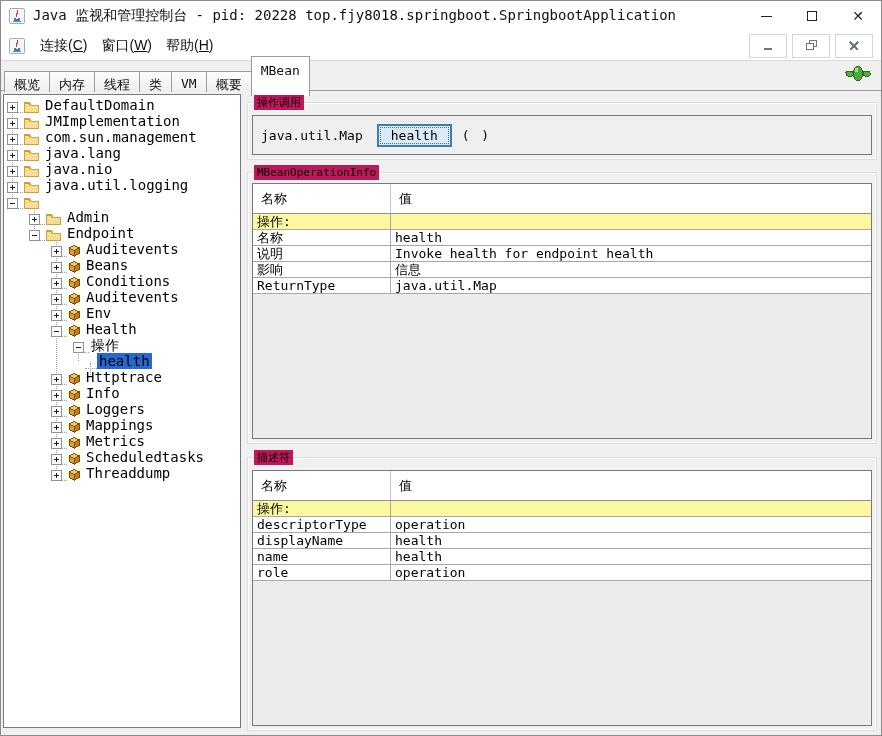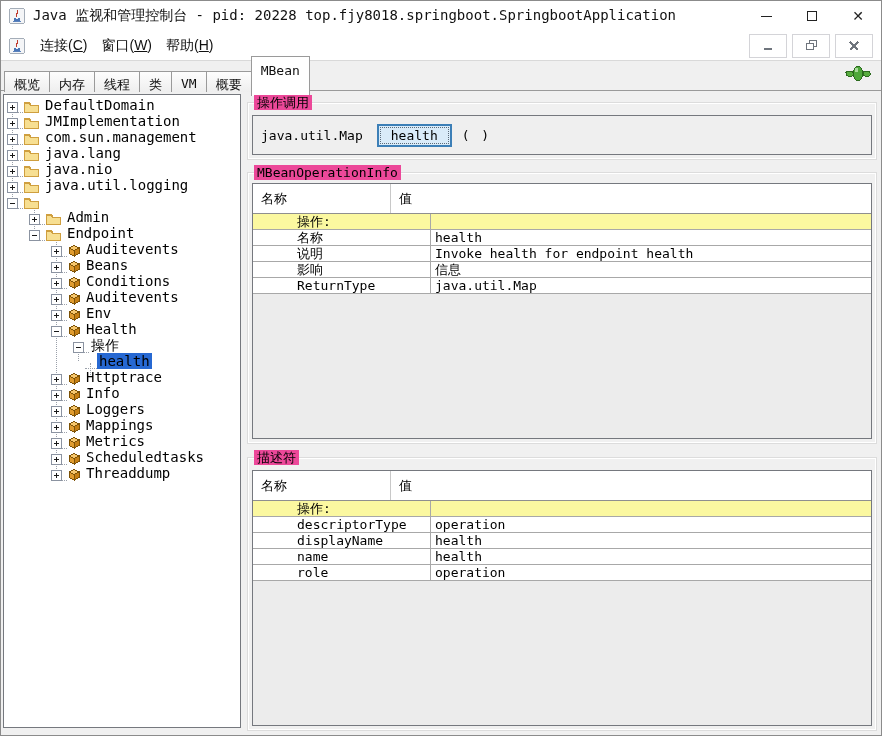--- a/index.html
+++ b/index.html
@@ -60,22 +60,22 @@
   .stub.long{ width:12px; }
   .tree-icon{ flex:none; margin-right:4px; display:flex; }
   .tree-label{ padding:0 2px; }
   .tree-row.selected .tree-label{ background:#2668d2; color:#000; }
   .guide{ position:absolute; width:1px; border-left:1px dotted #9aa0aa; z-index:1; }
 
   
   .rightpanel{ flex:1 1 auto; margin:0 4px 0 6px; display:flex; flex-direction:column; }
   .groupbox{ position:relative; border:1px solid #dcdcdc; box-shadow:inset 0 0 0 1px #ffffff; padding:0 4px; }
   .grouptitle{
-    position:absolute; top:-8px; left:6px; background:#ec4899; padding:0 3px;
-    font-size:13px; color:#000; font-family:"DejaVu Sans Mono", monospace; line-height:15px; z-index:3;
+    position:absolute; top:-8px; left:6px; background:#be185d; padding:0 3px;
+    font-size:11px; color:#000; font-family:"DejaVu Sans Mono", monospace; line-height:15px; z-index:3;
   }
   .gb-op{ height:58px; margin-top:10px; }
   .gb-info{ height:272px; margin-top:12px; }
   .gb-desc{ height:274px; margin-top:13px; }
 
   .opbox{
     position:absolute; left:4px; right:4px; top:12px; height:40px;
     border:1px solid #75787e; background:#efefef;
     display:flex; align-items:center; font-size:13px;
   }
@@ -90,21 +90,21 @@
   .tablebox{
     position:absolute; left:4px; right:4px; bottom:4px; top:10px;
     border:1px solid #75787e; background:#14b8a6; overflow:hidden;
     display:flex; flex-direction:column;
   }
   .gb-desc .tablebox{ top:12px; }
   .thead{ display:flex; height:30px; background:#ffffff; border-bottom:1px solid #8f8f8f; flex:none; }
   .th{ font-size:13px; display:flex; align-items:center; padding-left:8px; color:#000; }
   .th.c1{ width:138px; flex:none; border-right:1px solid #c8c8c8; }
   .th.c2{ flex:1; }
-  .trow{ display:flex; height:16px; background:#ffffff; border-bottom:1px solid #a8a8a8; flex:none;padding-left:40px; }
+  .trow{ display:flex; height:16px; background:#ffffff; border-bottom:1px solid #a8a8a8; flex:none; }
   .trow.hl{ background:#fbf8a0; }
   .td{ font-size:13px; line-height:15px; padding-left:4px; white-space:nowrap; overflow:hidden; color:#000; }
   .td.c1{ width:138px; flex:none; border-right:1px solid #a8a8a8; }
   .td.c2{ flex:1; }
   .tfill{ flex:1; background:#ececec; }
 
   
   svg{ shape-rendering:crispEdges; }
 </style>
 </head>

